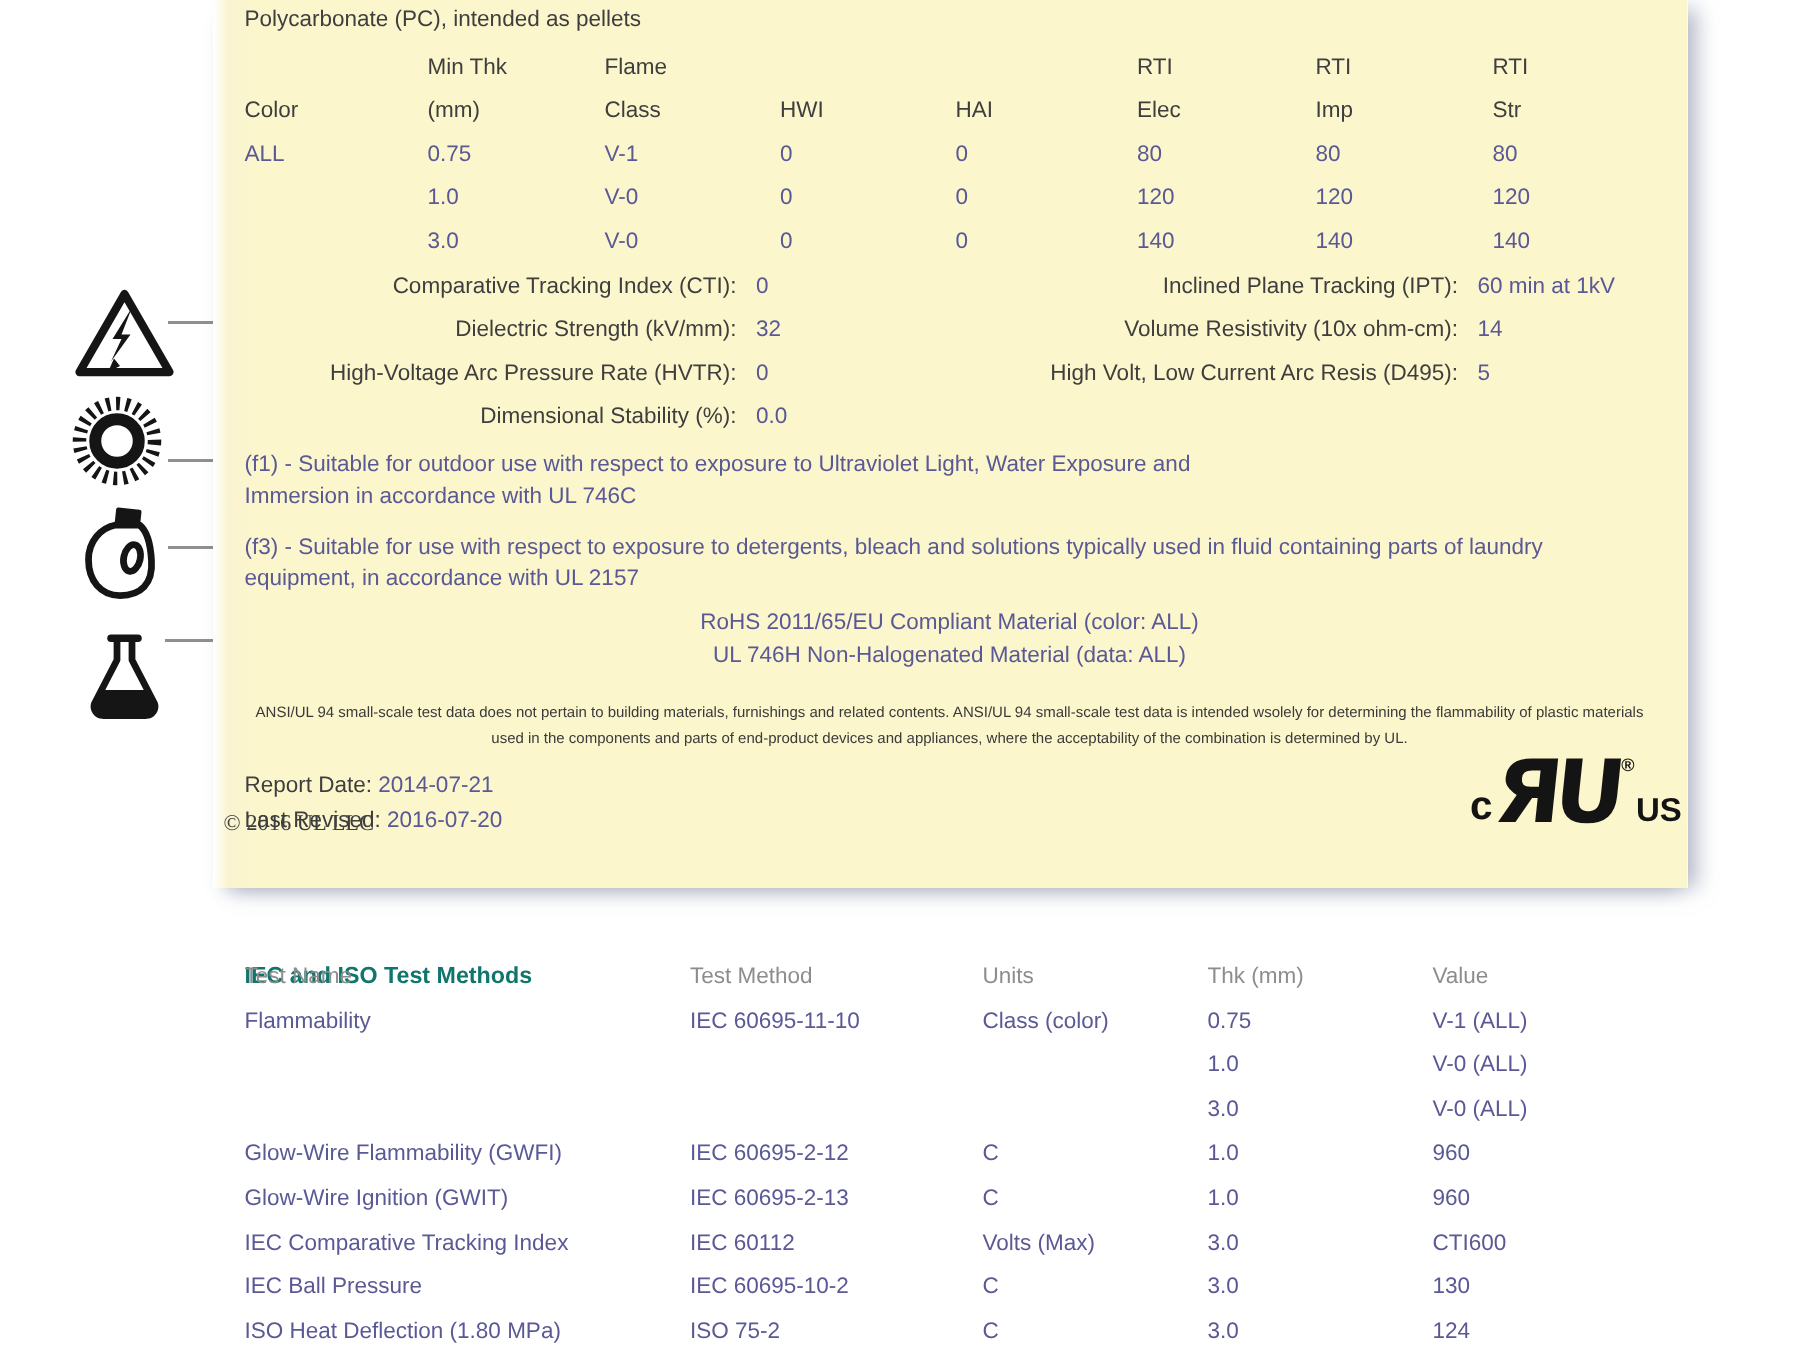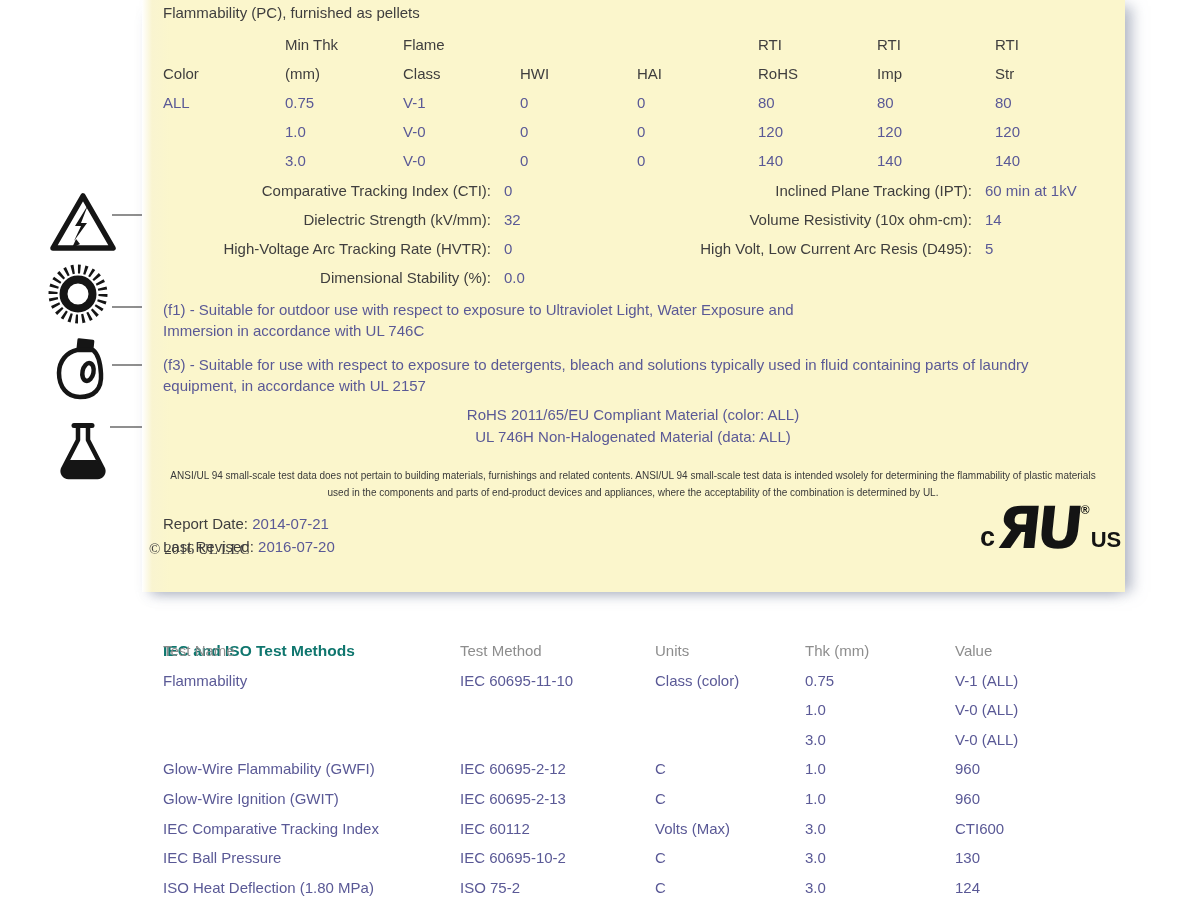--- a/index.html
+++ b/index.html
@@ -89,41 +89,41 @@
     </svg>
   </span>
 
   <div class="cline" style="left:112px;top:214px;width:172px"></div>
   <div class="cline" style="left:112px;top:306px;width:44px"></div>
   <div class="cline" style="left:112px;top:364px;width:44px"></div>
   <div class="cline" style="left:110px;top:426px;width:320px"></div>
 
   <div class="card">
 
-    <div class="abs card-title">Flammability (PC), furnished as pellets</div>
+    <div class="abs card-title">Polycarbonate (PC), intended as pellets</div>
 
     <div class="abs ul94">
       <div class="ul94-head">
           <div class="trow">
             <div class="tcell"></div>
             <div class="tcell">Min Thk</div>
             <div class="tcell">Flame</div>
             <div class="tcell"></div>
             <div class="tcell"></div>
             <div class="tcell">RTI</div>
             <div class="tcell">RTI</div>
             <div class="tcell">RTI</div>
           </div>
           <div class="trow">
             <div class="tcell">Color</div>
             <div class="tcell">(mm)</div>
             <div class="tcell">Class</div>
             <div class="tcell">HWI</div>
             <div class="tcell">HAI</div>
-            <div class="tcell">RoHS</div>
+            <div class="tcell">Elec</div>
             <div class="tcell">Imp</div>
             <div class="tcell">Str</div>
           </div>
         </div>
       <div class="ul94-body">
           <div class="trow">
             <div class="tcell">ALL</div>
             <div class="tcell">0.75</div>
             <div class="tcell">V-1</div>
             <div class="tcell">0</div>
@@ -158,21 +158,21 @@
     <div class="abs elec elec-left">
       <div class="erow">
         <span class="elabel">Comparative Tracking Index (CTI):</span>
         <span class="evalue">0</span>
       </div>
       <div class="erow">
         <span class="elabel">Dielectric Strength (kV/mm):</span>
         <span class="evalue">32</span>
       </div>
       <div class="erow">
-        <span class="elabel">High-Voltage Arc Tracking Rate (HVTR):</span>
+        <span class="elabel">High-Voltage Arc Pressure Rate (HVTR):</span>
         <span class="evalue">0</span>
       </div>
       <div class="erow">
         <span class="elabel">Dimensional Stability (%):</span>
         <span class="evalue">0.0</span>
       </div>
     </div>
 
     <div class="abs elec elec-right">
       <div class="erow">

